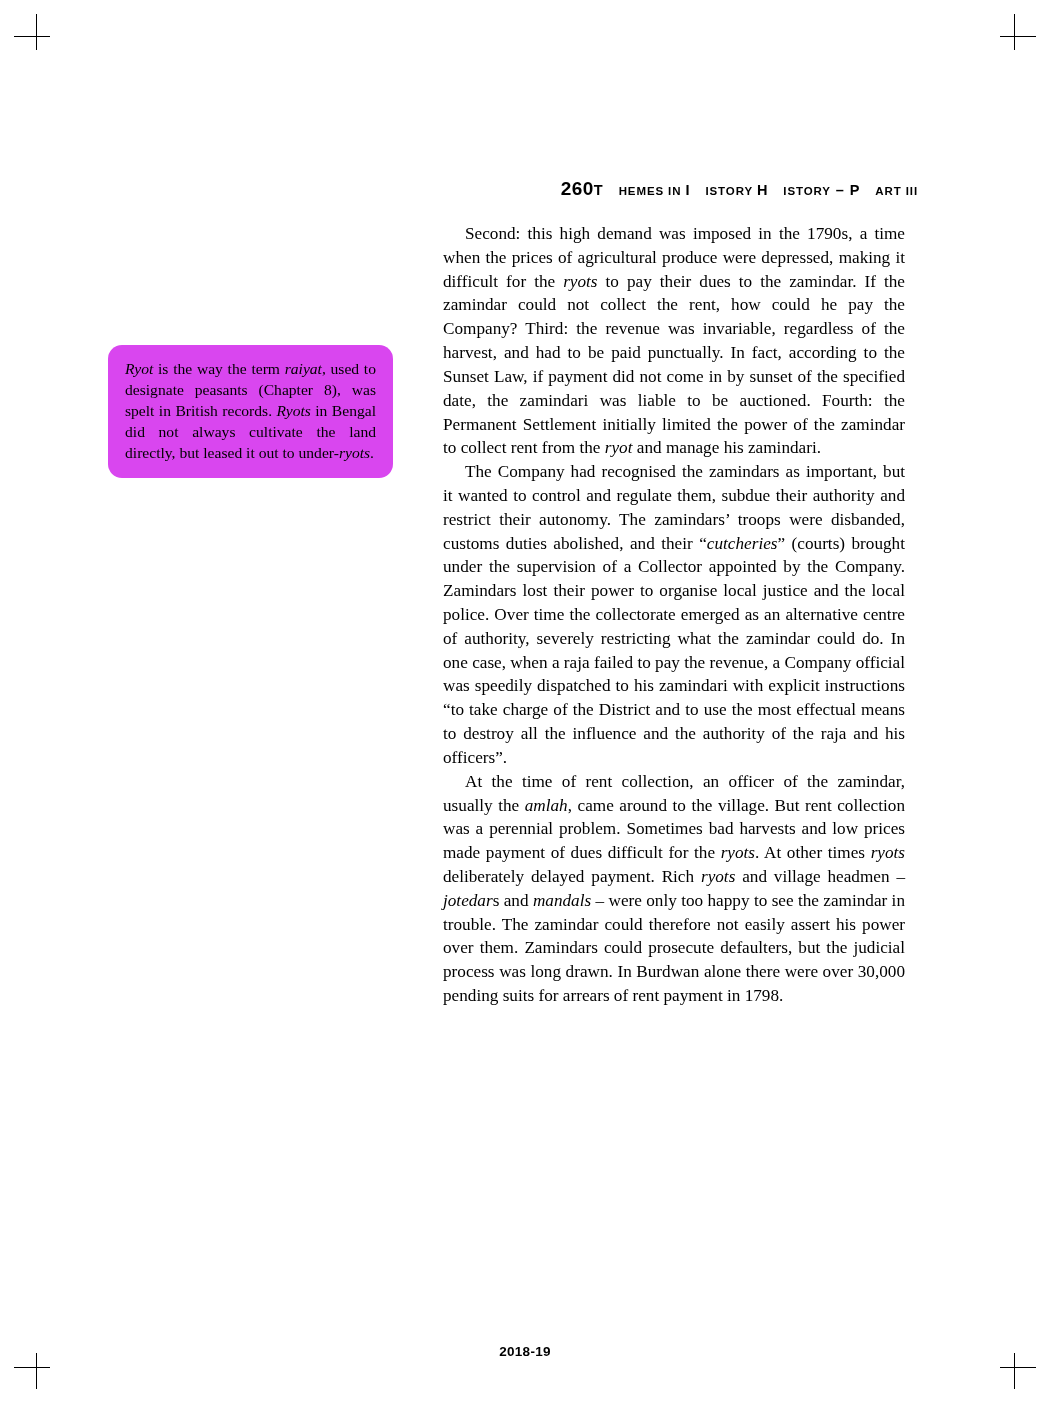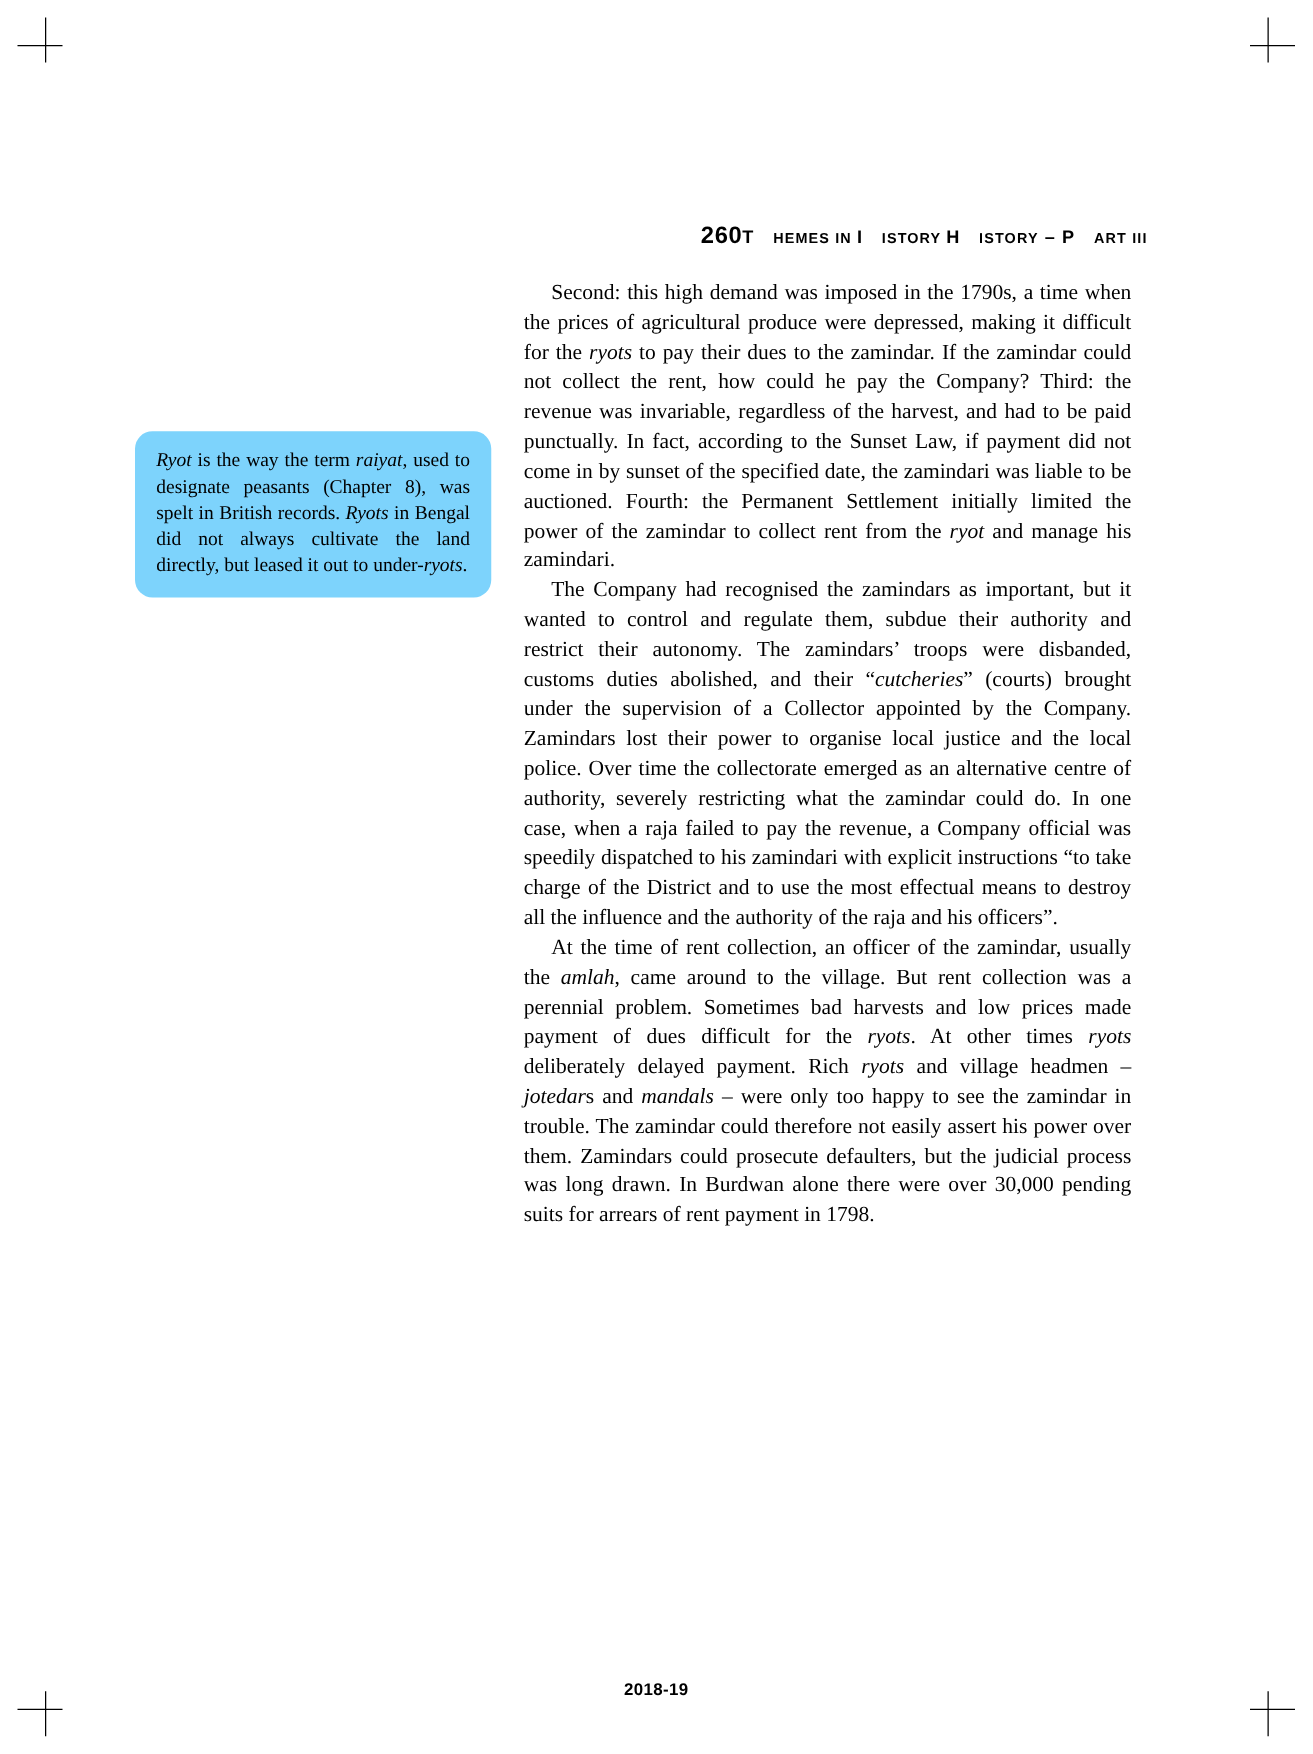--- a/index.html
+++ b/index.html
@@ -60,21 +60,21 @@
     padding-left: 15px;
   }
 
   
   .sidenote {
     position: absolute;
     left: 108px;
     top: 345px;
     width: 285px;
     box-sizing: border-box;
-    background: #7dd3fc;
+    background: #d946ef;
     border-radius: 14px;
     padding: 13px 17px 15px 17px;
     font-size: 15.6px;
     line-height: 1.35;
     text-align: justify;
     text-justify: inter-word;
   }
   .sidenote i { font-style: italic; }
 
   
@@ -86,20 +86,21 @@
     font-size: 17.2px;
     line-height: 1.385;
     text-align: justify;
     text-justify: inter-word;
   }
   .column p {
     margin: 0;
   }
   .column p.indent {
     text-indent: 22px;
+    margin-left: 24px;
   }
   .column i { font-style: italic; }
 
   
   .footer {
     position: absolute;
     left: 0;
     top: 1344px;
     width: 1050px;
     text-align: center;

